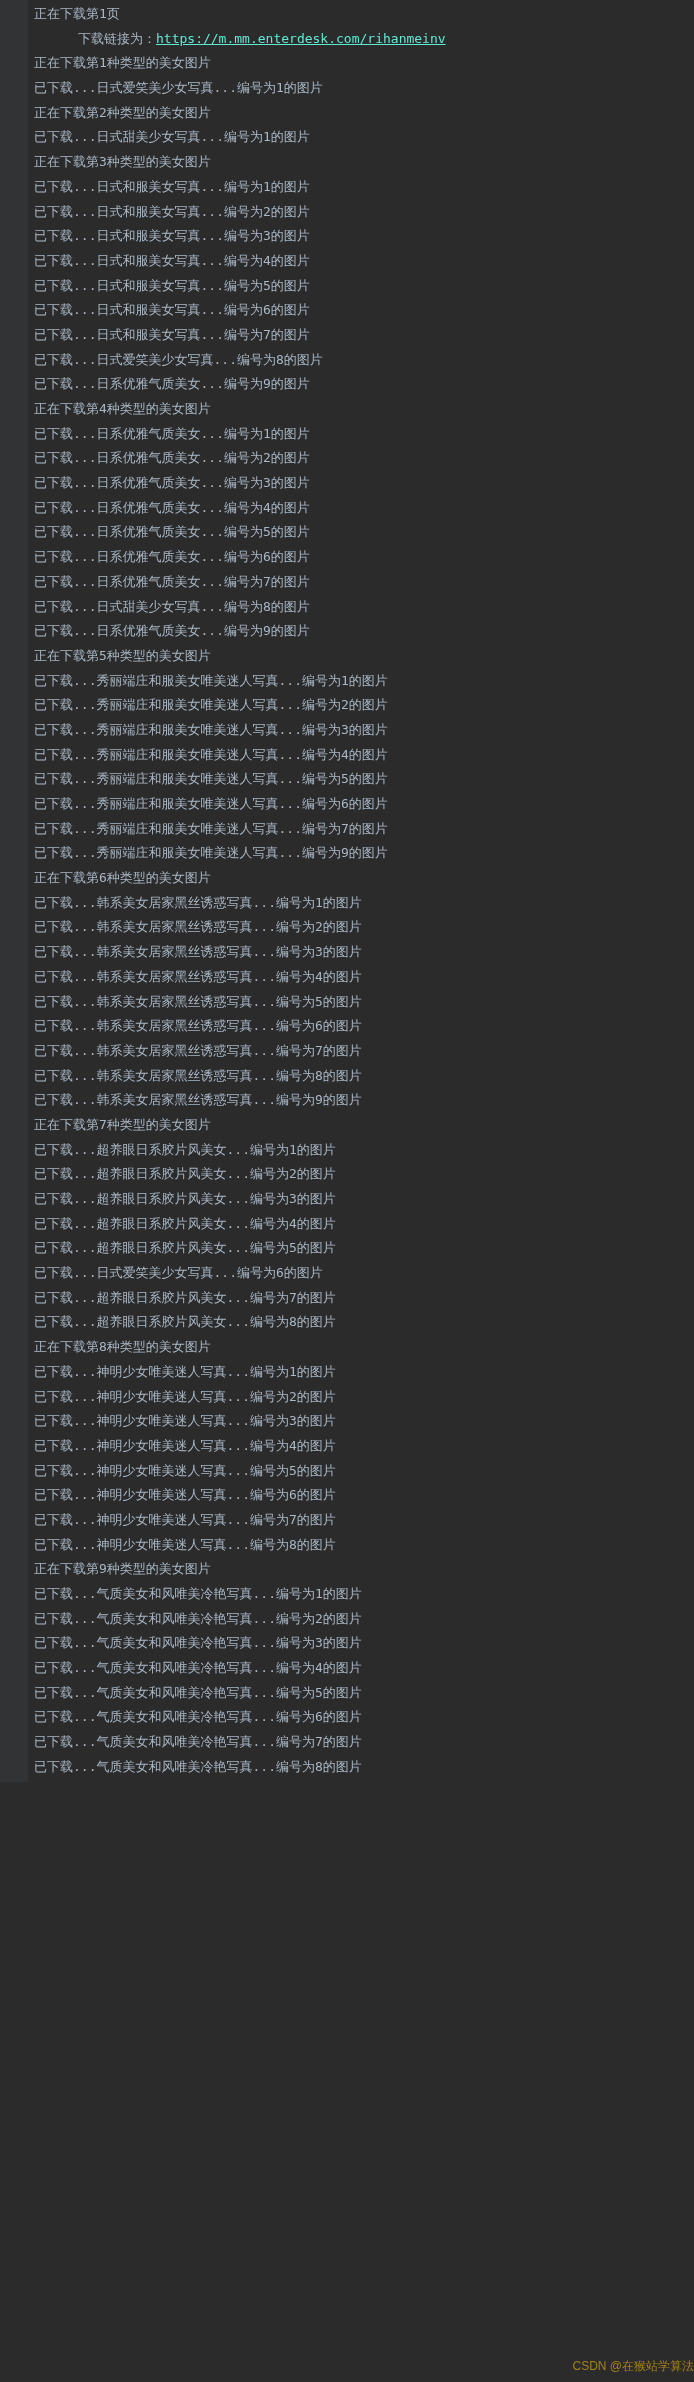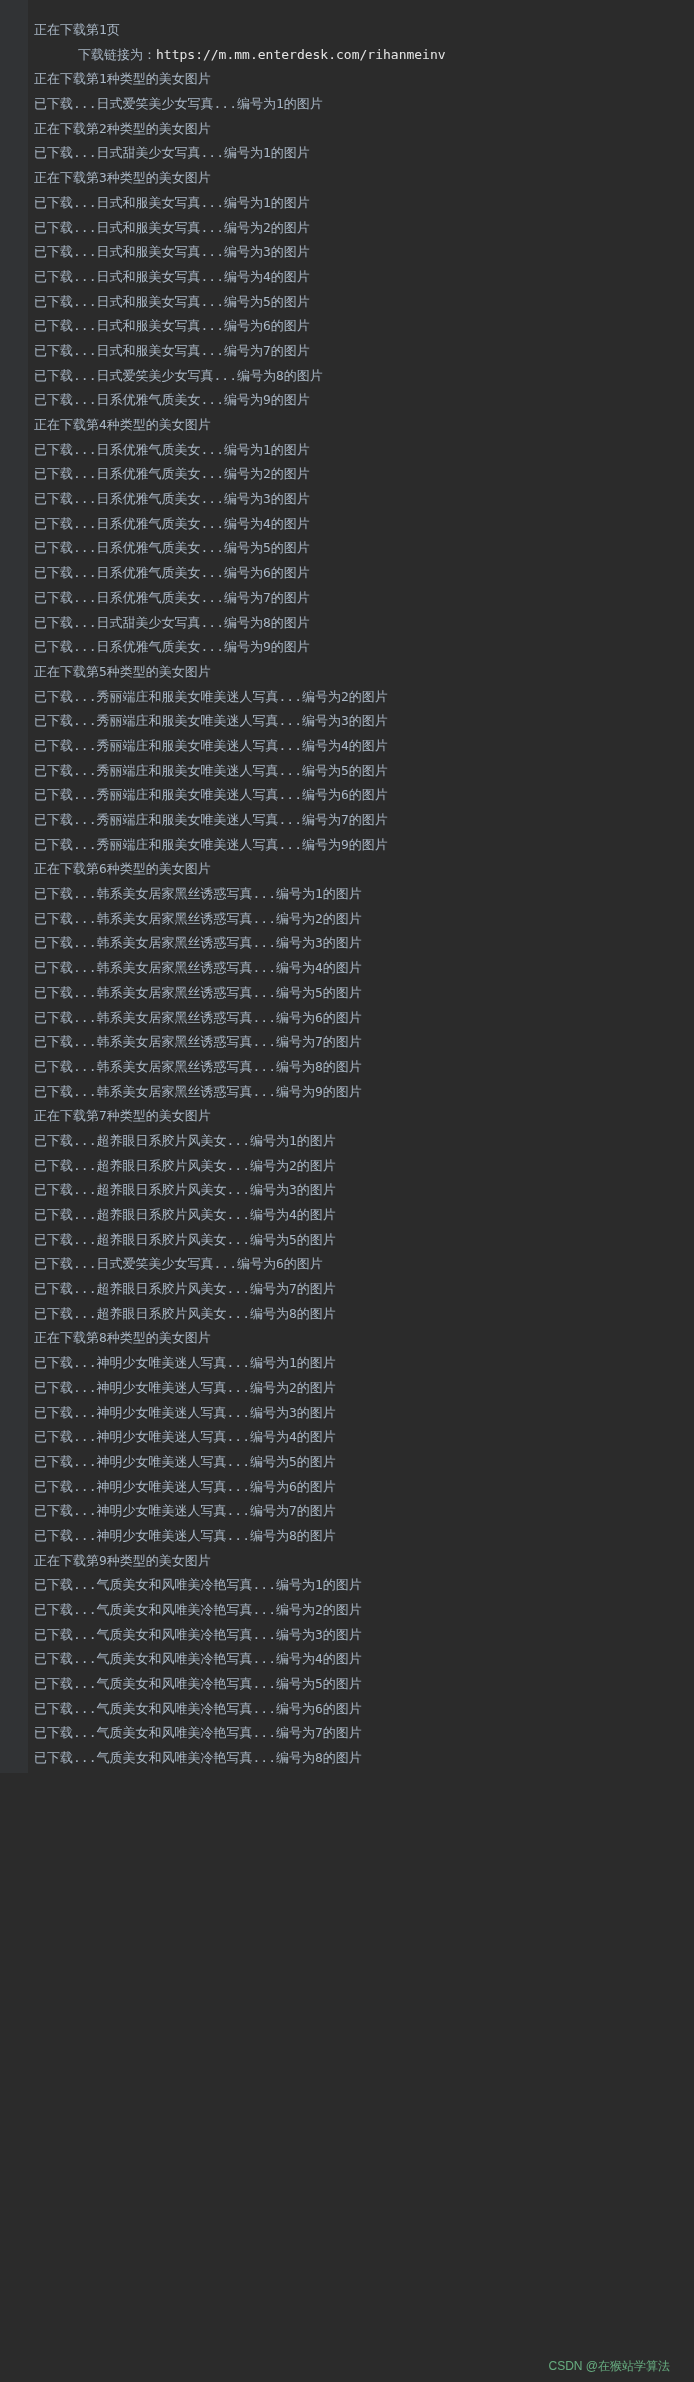--- a/index.html
+++ b/index.html
@@ -18,39 +18,40 @@
     }
     .gutter {
       width: 28px;
       background-color: #313335;
       flex-shrink: 0;
     }
     .container {
       display: flex;
     }
     .content {
-      padding: 18px 8px 2px 6px;
+      padding: 2px 8px 2px 6px;
       flex: 1;
     }
     .line {
       white-space: nowrap;
     }
     .url-label {
       color: #a9b7c6;
       margin-left: 44px;
     }
     .url {
-      color: #e5e5e5;
+      color: #5eead4;
+      text-decoration: underline;
     }
     .watermark {
       position: fixed;
       bottom: 4px;
-      right: 24px;
+      right: 0;
       font-size: 12px;
-      color: #86efac;
+      color: #eab308;
       opacity: 0.65;
       font-family: sans-serif;
     }
   </style>
 </head>
 <body>
 
 <div class="container">
   <div class="gutter"></div>
   <div class="content">
@@ -77,20 +78,21 @@
         <div class="line">已下载...日系优雅气质美女...编号为1的图片</div>
         <div class="line">已下载...日系优雅气质美女...编号为2的图片</div>
         <div class="line">已下载...日系优雅气质美女...编号为3的图片</div>
         <div class="line">已下载...日系优雅气质美女...编号为4的图片</div>
         <div class="line">已下载...日系优雅气质美女...编号为5的图片</div>
         <div class="line">已下载...日系优雅气质美女...编号为6的图片</div>
         <div class="line">已下载...日系优雅气质美女...编号为7的图片</div>
         <div class="line">已下载...日式甜美少女写真...编号为8的图片</div>
         <div class="line">已下载...日系优雅气质美女...编号为9的图片</div>
         <div class="line">正在下载第5种类型的美女图片</div>
+        <div class="line">已下载...秀丽端庄和服美女唯美迷人写真...编号为1的图片</div>
         <div class="line">已下载...秀丽端庄和服美女唯美迷人写真...编号为2的图片</div>
         <div class="line">已下载...秀丽端庄和服美女唯美迷人写真...编号为3的图片</div>
         <div class="line">已下载...秀丽端庄和服美女唯美迷人写真...编号为4的图片</div>
         <div class="line">已下载...秀丽端庄和服美女唯美迷人写真...编号为5的图片</div>
         <div class="line">已下载...秀丽端庄和服美女唯美迷人写真...编号为6的图片</div>
         <div class="line">已下载...秀丽端庄和服美女唯美迷人写真...编号为7的图片</div>
         <div class="line">已下载...秀丽端庄和服美女唯美迷人写真...编号为9的图片</div>
         <div class="line">正在下载第6种类型的美女图片</div>
         <div class="line">已下载...韩系美女居家黑丝诱惑写真...编号为1的图片</div>
         <div class="line">已下载...韩系美女居家黑丝诱惑写真...编号为2的图片</div>

